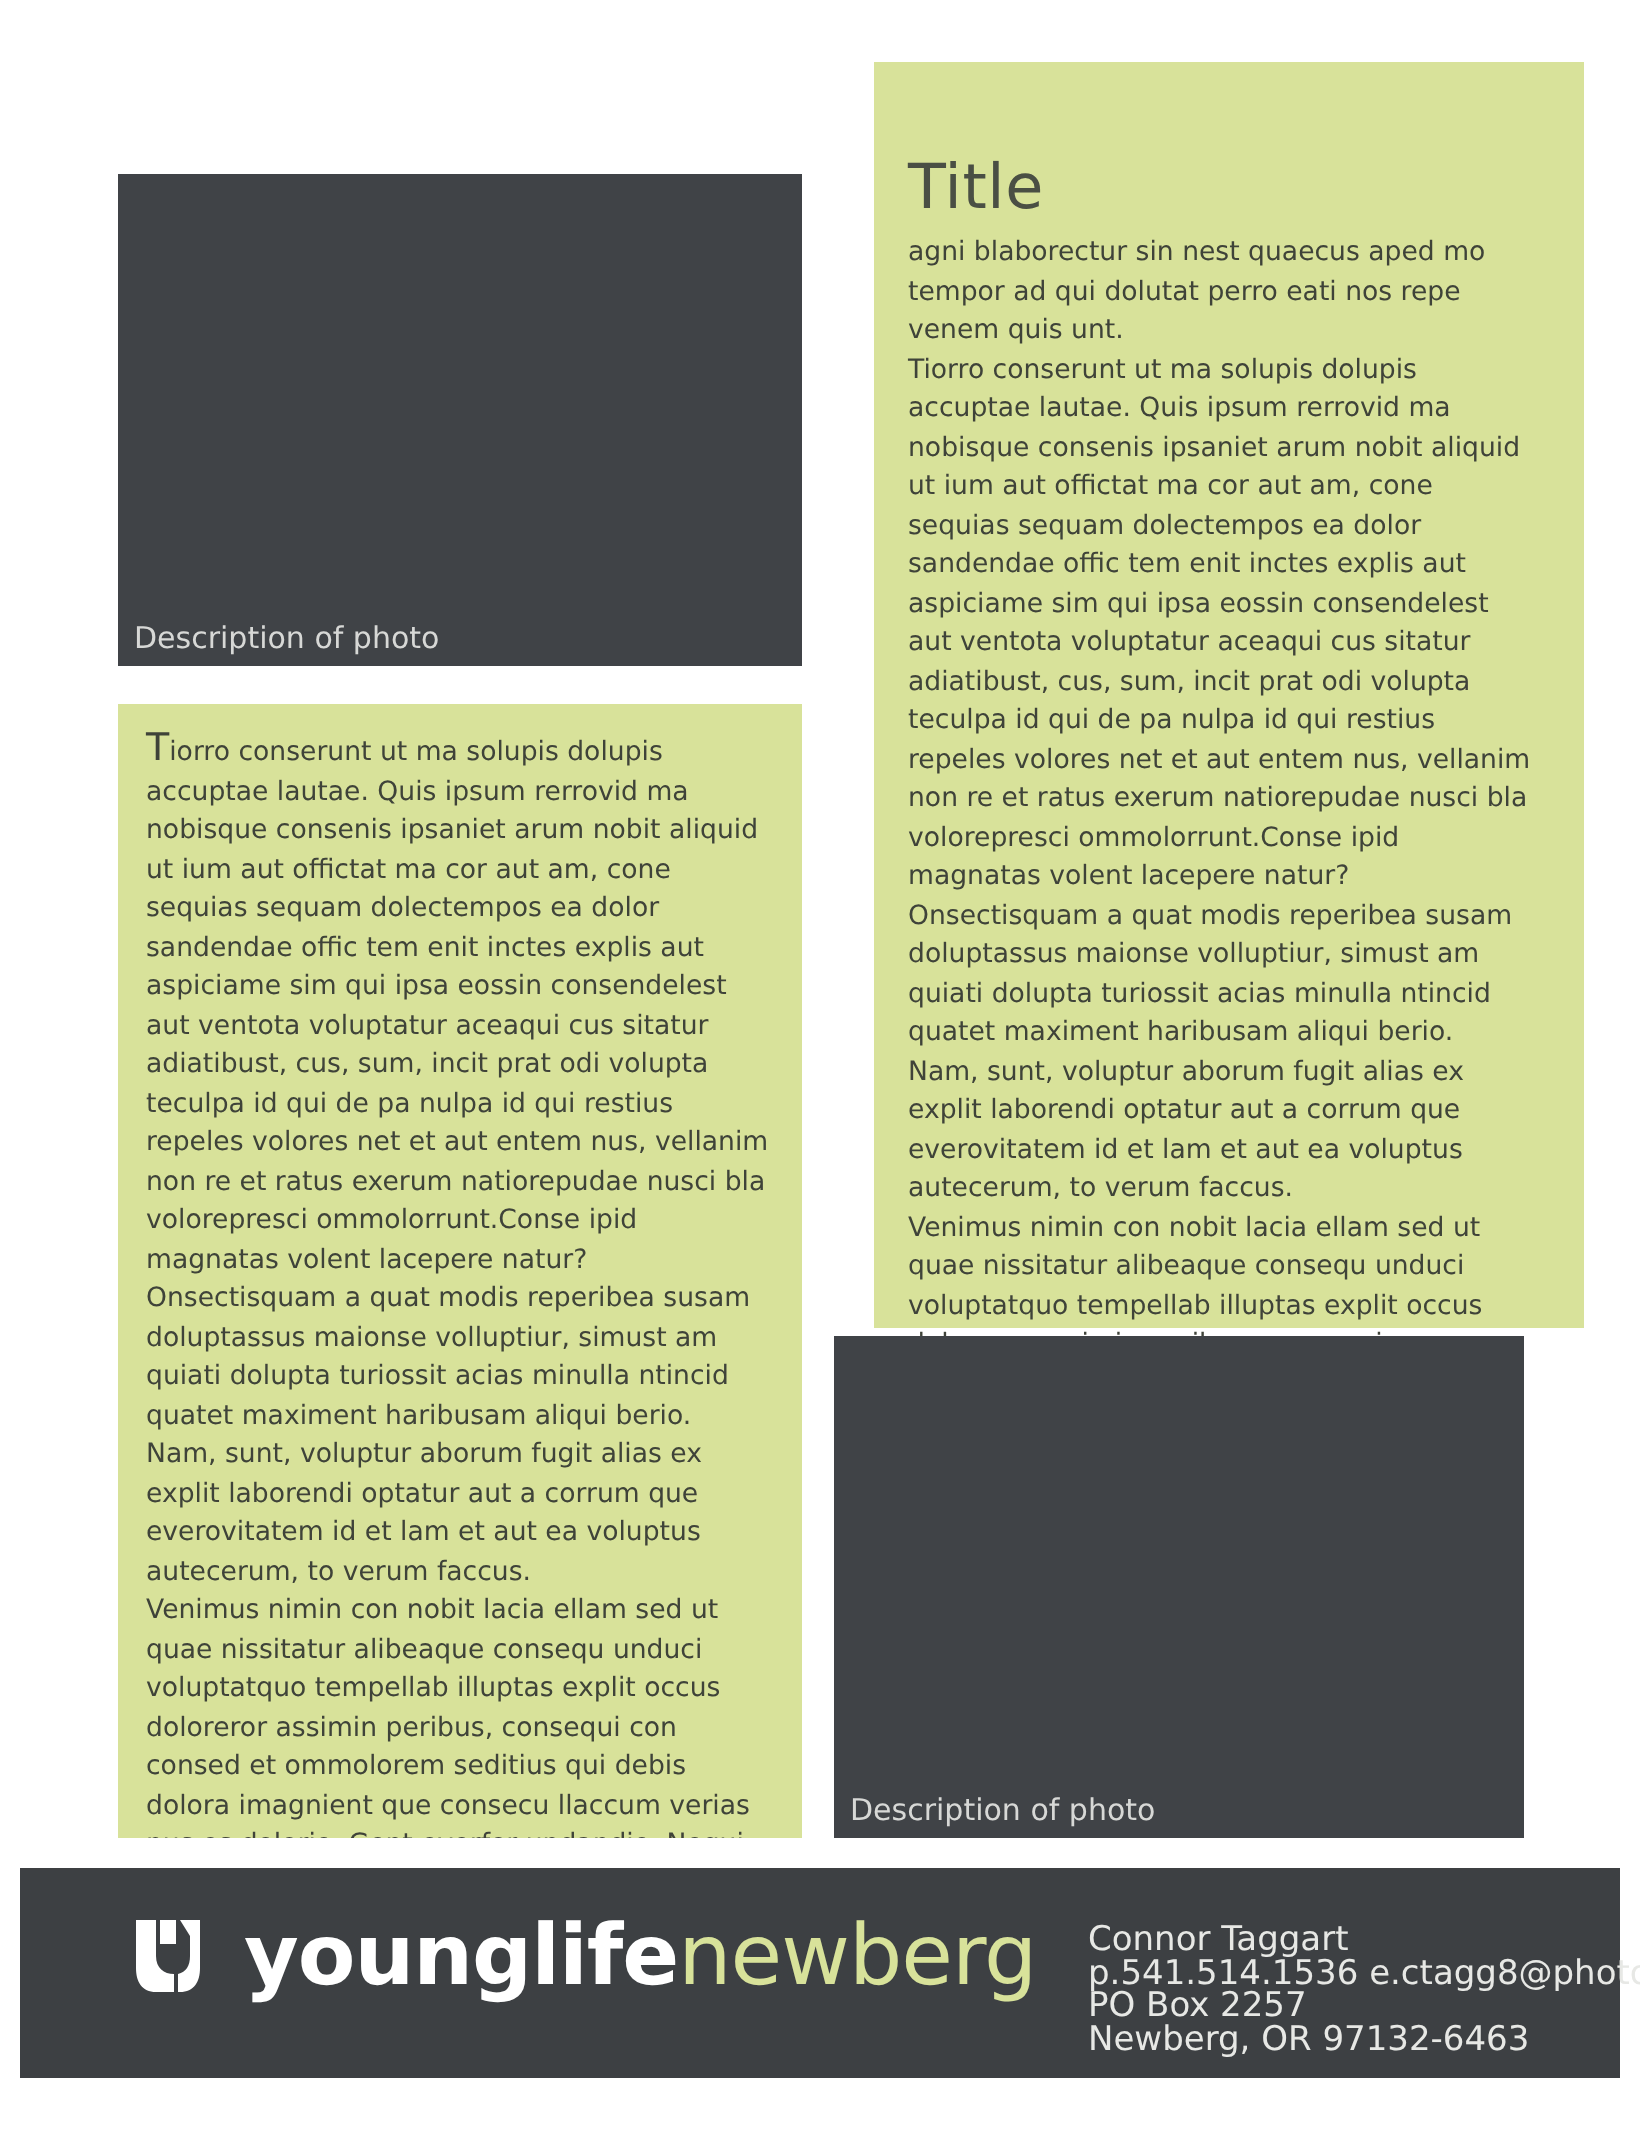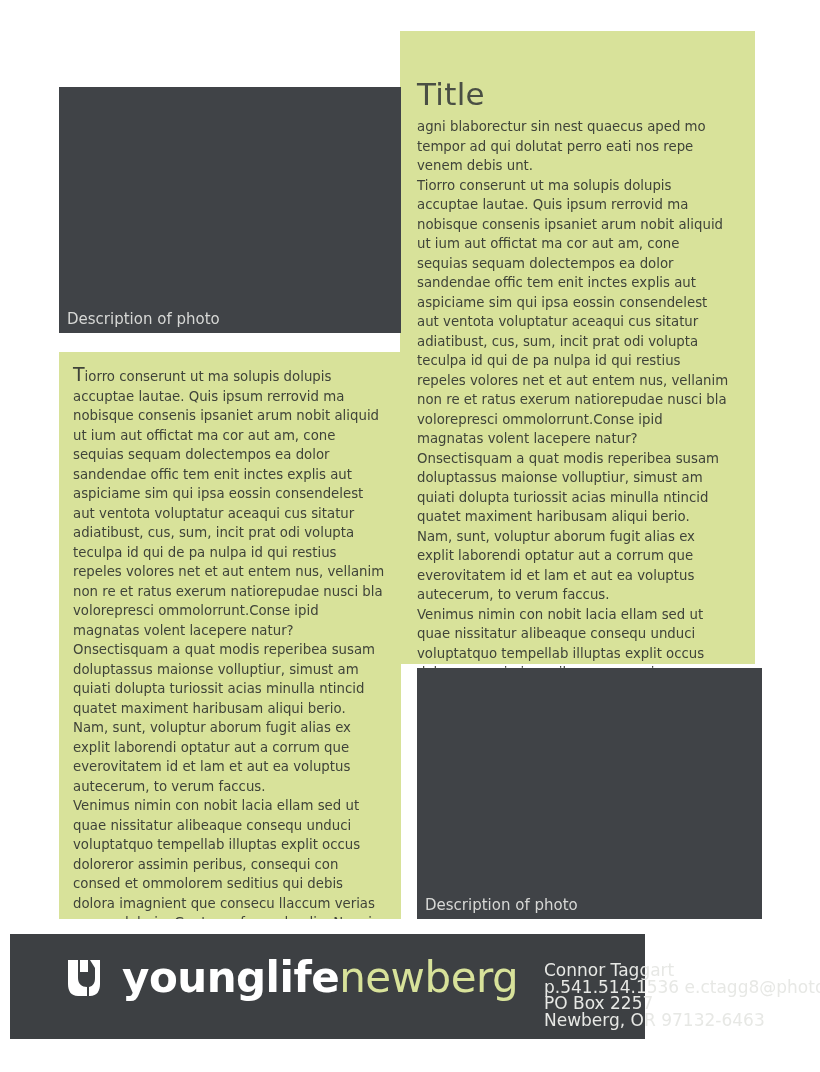--- a/index.html
+++ b/index.html
@@ -19,21 +19,21 @@
     left: 0;
     top: 0;
     width: 820px;
     height: 1072px;
     background: #ffffff;
   }
 
   
   .right-col {
     position: absolute;
-    left: 400px;
+    left: 437px;
     top: 31px;
     width: 355px;
     height: 633px;
     background: #d8e29a;
     box-sizing: border-box;
     padding: 46px 26px 0 17px;
   }
   .right-title {
     font-size: 31px;
     line-height: 34px;
@@ -99,21 +99,21 @@
     width: 345px;
     height: 251px;
     background: #404347;
   }
 
   
   .footer {
     position: absolute;
     left: 10px;
     top: 934px;
-    width: 635px;
+    width: 800px;
     height: 105px;
     background: #3d4043;
   }
   .logo-wrap {
     position: absolute;
     left: 56px;
     top: 22px;
     display: flex;
     align-items: center;
   }
@@ -150,21 +150,21 @@
   }
 </style>
 </head>
 <body>
 
 <div class="page">
 
   <div class="right-col">
     <h1 class="right-title">Title</h1>
     <div class="right-body">
-      <p>agni blaborectur sin nest quaecus aped mo tempor ad qui dolutat perro eati nos repe venem debis unt.</p>
+      <p>agni blaborectur sin nest quaecus aped mo tempor ad qui dolutat perro eati nos repe venem quis unt.</p>
       <p>Tiorro conserunt ut ma solupis dolupis accuptae lautae. Quis ipsum rerrovid ma nobisque consenis ipsaniet arum nobit aliquid ut ium aut offictat ma cor aut am, cone sequias sequam dolectempos ea dolor sandendae offic tem enit inctes explis aut aspiciame sim qui ipsa eossin consendelest aut ventota voluptatur aceaqui cus sitatur adiatibust, cus, sum, incit prat odi volupta teculpa id qui de pa nulpa id qui restius repeles volores net et aut entem nus, vellanim non re et ratus exerum natiorepudae nusci bla volorepresci ommolorrunt.Conse ipid magnatas volent lacepere natur?</p>
       <p>Onsectisquam a quat modis reperibea susam doluptassus maionse volluptiur, simust am quiati dolupta turiossit acias minulla ntincid quatet maximent haribusam aliqui berio. Nam, sunt, voluptur aborum fugit alias ex explit laborendi optatur aut a corrum que everovitatem id et lam et aut ea voluptus autecerum, to verum faccus.</p>
       <p>Venimus nimin con nobit lacia ellam sed ut quae nissitatur alibeaque consequ unduci voluptatquo tempellab illuptas explit occus doloreror assimin peribus, consequi con consed</p>
     </div>
   </div>
 
   <div class="photo-top">
     <div class="photo-caption">Description of photo</div>
   </div>
 

